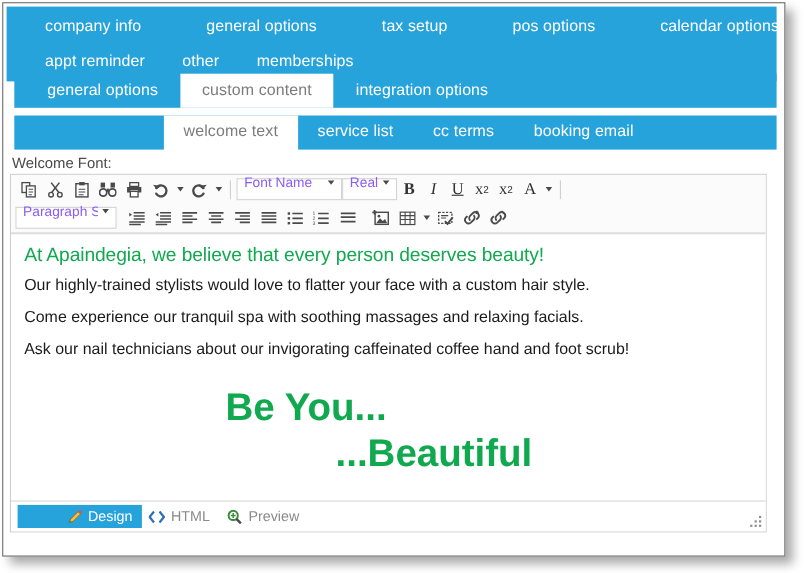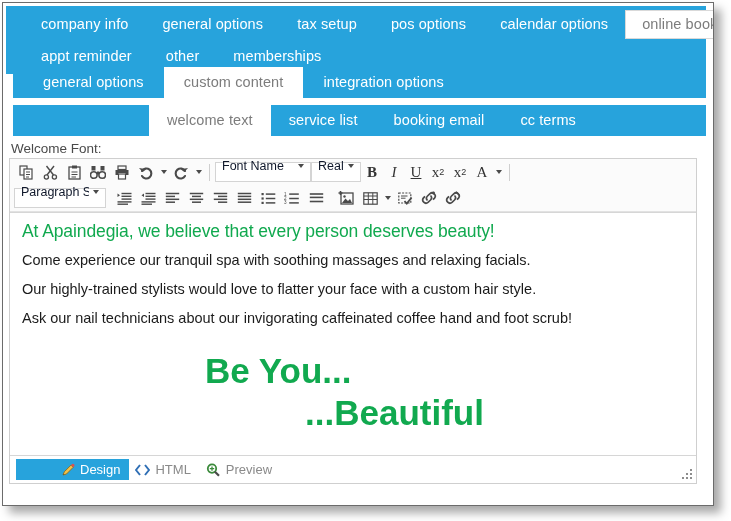--- a/index.html
+++ b/index.html
@@ -55,21 +55,21 @@
   .tab.active {
     background: #ffffff;
     color: #7c7c7c;
   }
   #tabbar-level1 .tab { margin-bottom: 3px; }
   #tabbar-level1 .tab.active {
     border: 1px solid #d9d9d9;
     padding: 4px 16px 5px 16px;
   }
   .l1row { display: flex; width: 100%; }
-  .l1row:first-child { padding-left: 18px; }
+  .l1row:first-child { padding-left: 18px; gap: 25px; }
   .l1row:last-child { padding-left: 18px; }
 
   #tabbar-level2 {
     position: absolute;
     left: 10px;
     top: 64px;
     width: 693px;
     height: 31px;
   }
   #tabbar-level2 .tab { padding: 6px 20px 7px 20px; font-size: 14.5px; }
@@ -148,21 +148,21 @@
     margin: 0 5px;
     flex: none;
   }
   .tb-combo {
     height: 20px;
     border: 1px solid #d4d4d4;
     background: #ffffff;
     display: flex;
     align-items: center;
     font-size: 12.5px;
-    color: #0f172a;
+    color: #8b5cf6;
     padding: 0 2px 12px 6px;
     box-sizing: border-box;
     cursor: pointer;
     flex: none;
   }
   .tb-combo .cbx-label { flex: 1; white-space: nowrap; overflow: hidden; }
   .tb-combo .cbx-arrow {
     width: 14px;
     display: flex;
     align-items: center;
@@ -312,22 +312,22 @@
   <div id="tabbar-level2" class="tabbar">
     <div class="tab">general options</div>
     <div class="tab active">custom content</div>
     <div class="tab">integration options</div>
   </div>
 
   <div id="tabbar-level3" class="tabbar">
     <div class="tab">header image</div>
     <div class="tab active">welcome text</div>
     <div class="tab">service list</div>
+    <div class="tab">cc terms</div>
     <div class="tab">booking email</div>
-    <div class="tab">cc terms</div>
   </div>
 
   <div id="editor-label">Welcome Font:</div>
 
   <div id="editor-panel">
 
     <div id="toolbar">
 
       <div class="tb-row">
 
@@ -566,22 +566,22 @@
             <path d="M6.5 9.5 A3.2 3.2 0 0 1 6.5 5 L9 2.6 A3.2 3.2 0 0 1 13.5 7.1 L12 8.6" fill="none" stroke="#4a4a4a" stroke-width="1.7"></path>
             <path d="M9.5 4.5 A3.2 3.2 0 0 1 9.5 9 L7 11.4 A3.2 3.2 0 0 1 2.5 6.9 L4 5.4" fill="none" stroke="#4a4a4a" stroke-width="1.7"></path>
             <line x1="11" y1="0.8" x2="14.4" y2="4.2" stroke="#4a4a4a" stroke-width="1.5"></line>
           </svg>
         </div>
       </div>
     </div>
 
     <div id="editor-content">
       <div class="doc-h1">At Apaindegia, we believe that every person deserves beauty!</div>
+      <div class="doc-p">Our highly-trained stylists would love to flatter your face with a custom hair style.</div>
       <div class="doc-p">Come experience our tranquil spa with soothing massages and relaxing facials.</div>
-      <div class="doc-p">Our highly-trained stylists would love to flatter your face with a custom hair style.</div>
       <div class="doc-p">Ask our nail technicians about our invigorating caffeinated coffee hand and foot scrub!</div>
       <div class="doc-big" id="doc-big-1">Be You...</div>
       <div class="doc-big" id="doc-big-2">...Beautiful</div>
     </div>
 
     <div id="panel-rail"></div>
 
     <div id="mode-bar">
 
       <div class="mode-tab active">

